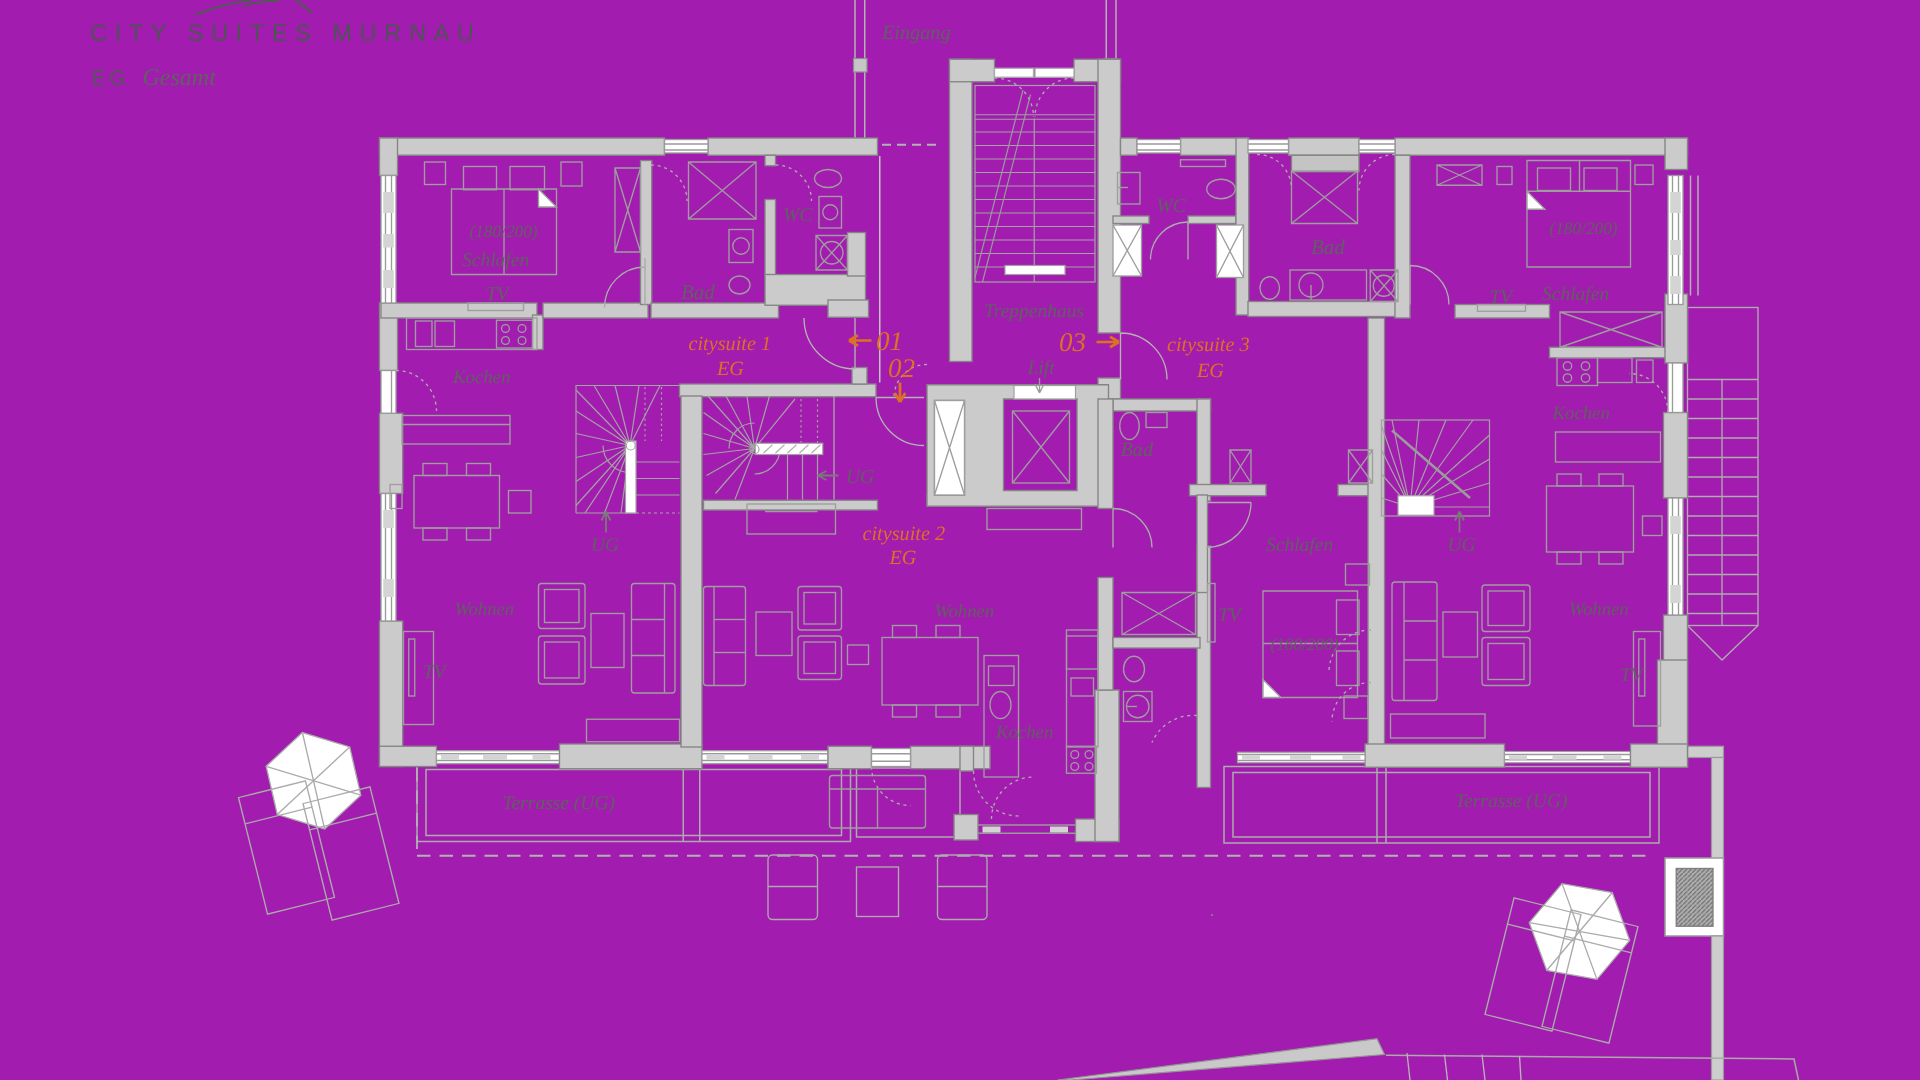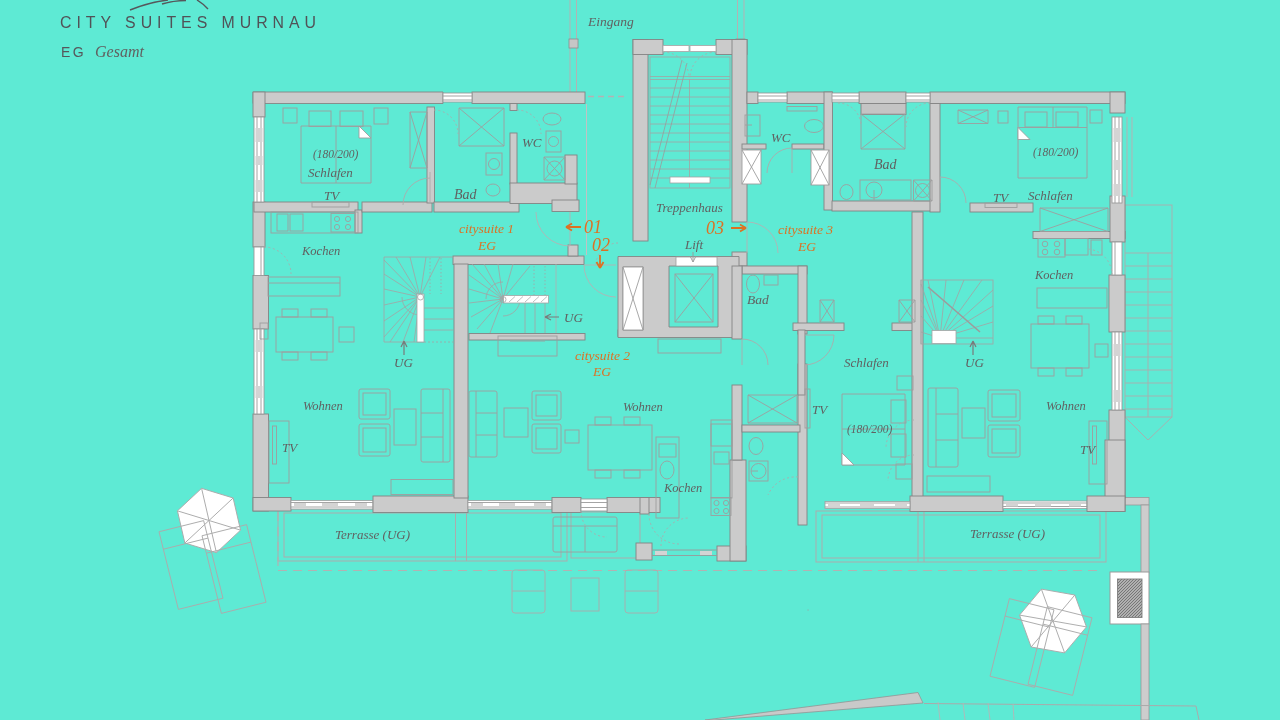--- a/index.html
+++ b/index.html
@@ -1,16 +1,16 @@
 <!DOCTYPE html>
 <html><head>
 <meta charset="utf-8">
 <style>
 html,body{margin:0;padding:0;background:#ffffff;}
-#page{width:1280px;height:720px;position:relative;overflow:hidden;background:#5eead4;}
+#page{width:1280px;height:720px;position:relative;overflow:hidden;background:#a21caf;}
 svg{display:block;}
 text{font-family:"Liberation Serif",serif;}
 .hw{fill:#616161;font-style:italic;font-family:"Liberation Serif",serif;}
 .or{fill:#dd7123;font-style:italic;font-family:"Liberation Serif",serif;}
 </style>
 </head>
 <body>
 <div id="page">
 <svg width="1280" height="720" viewBox="0 0 1280 720">
 <defs>

